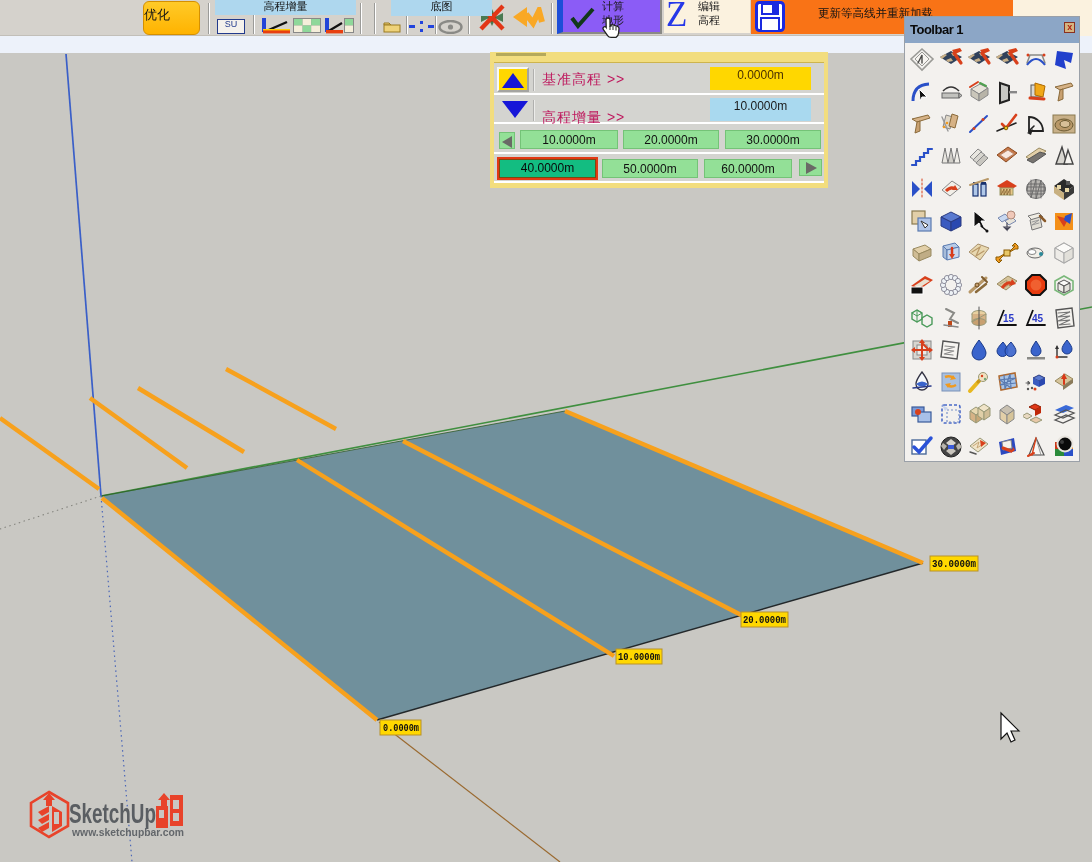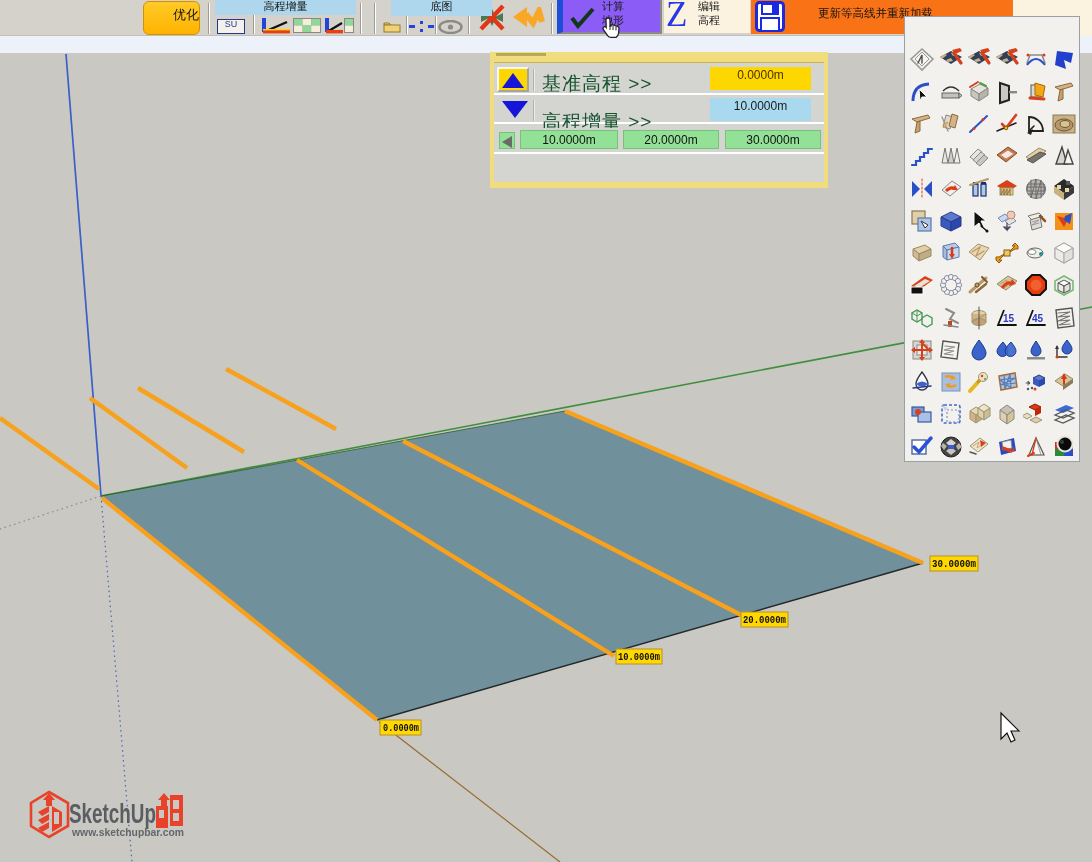--- a/index.html
+++ b/index.html
@@ -1,20 +1,20 @@
 <!DOCTYPE html>
 <html><head><meta charset="utf-8"><style>
 *{margin:0;padding:0;box-sizing:border-box}
 html,body{width:1092px;height:862px;overflow:hidden;font-family:"Liberation Sans",sans-serif}
 body{background:#c9c8c3;position:relative}
 #strip{position:absolute;left:0;top:36px;width:1092px;height:17px;background:#edf2fa;z-index:1}
 #scene{position:absolute;left:0;top:0;z-index:2}
 #tb{position:absolute;left:0;top:0;width:1092px;height:36px;background:#d5d2cc;border-bottom:1px solid #c2bfb8;z-index:4}
 .sep{position:absolute;top:3px;width:2px;height:31px;background:#9b9b98;border-right:1px solid #fff}
-#youhua{position:absolute;left:143px;top:1px;width:57px;height:34px;background:linear-gradient(#ffca28,#ffb300);border:1.5px solid #d59000;border-radius:6px;color:#141414;font-size:13px;text-align:right;padding-top:4px}
+#youhua{position:absolute;left:143px;top:1px;width:57px;height:34px;background:linear-gradient(#ffca28,#ffb300);border:1.5px solid #d59000;border-radius:6px;color:#141414;font-size:13px;text-align:left;padding-top:4px}
 .band{position:absolute;top:0;height:15px;background:#aed7ee;z-index:2;color:#111;font-size:11px;text-align:center;line-height:13px;overflow:hidden}
 #su{position:absolute;left:217px;top:19px;width:28px;height:15px;background:#f4f1ec;border:1.5px solid #223a8c;font-size:9px;color:#223a8c;text-align:center;line-height:8px}
 .ti{position:absolute}
 #jsdx{position:absolute;left:557px;top:0;width:105px;height:34px;background:#8b5cf6;border-right:2px solid #8a8a86;border-bottom:2px solid #8a8a86;border-left:6px solid #1d4ed8}
 .b2{position:absolute;left:39px;top:0;font-size:11px;color:#1a1a1a;line-height:14px}
 #jsdx .b2{top:-1px}
 #zbj{position:absolute;left:664px;top:0;width:86px;height:33px;background:#fbf2df}
 #zz{position:absolute;left:2px;top:-3px;font-family:"Liberation Serif",serif;font-size:35px;color:#2638e8;line-height:36px}
 #zbj .b2{left:34px;top:-1px}
 #pink{position:absolute;left:751px;top:0;width:262px;height:34px;background:#f97316}
@@ -22,21 +22,21 @@
 #creamcorner{position:absolute;left:1013px;top:0;width:79px;height:36px;background:#fbf2df}
 #hand{position:absolute;left:599px;top:16px;z-index:9}
 #dlg{position:absolute;left:490px;top:52px;width:338px;height:136px;background:#d4d4d0;border:4px solid #f2dd7e;border-top:none;border-bottom:6px solid #f2dd7e;z-index:5}
 #dlgtitle{width:100%;height:11px;background:#f2dd7e;position:relative;border-bottom:1px solid #cdb44e}
 #dlgtitle span{position:absolute;left:2px;top:1px;width:50px;height:3px;background:#6b6b2f;opacity:.45}
 .drow{position:absolute;left:0;width:330px;background:#d4d4d0;border-bottom:2px solid #fff}
 #upbtn{position:absolute;left:3px;top:2px;width:32px;height:25px;background:#ffd700;border:2px outset #f8f8f4}
 .triup{position:absolute;left:3px;top:4px;width:0;height:0;border-left:11px solid transparent;border-right:11px solid transparent;border-bottom:15px solid #1616d8}
 .tridown{position:absolute;left:8px;top:4px;width:0;height:0;border-left:13px solid transparent;border-right:13px solid transparent;border-top:17px solid #1616d8}
 .vsep{position:absolute;width:2px;background:#ececea;border-left:1px solid #b0b0ae}
-.dtxt{position:absolute;font-size:19px;color:#14532d;letter-spacing:1px}
+.dtxt{position:absolute;font-size:14px;color:#be185d;letter-spacing:1px}
 .fld{position:absolute;left:216px;top:2px;width:101px;height:23px;font-size:12px;text-align:center;padding-top:1px}
 .gbtn{position:absolute;top:2px;height:19px;background:#93e097;color:#111;font-size:12px;text-align:center;padding-top:2px;border:1px solid rgba(60,140,60,.35)}
 .arr{padding:0}
 .tl{position:absolute;left:2px;top:3px;width:0;height:0;border-top:6px solid transparent;border-bottom:6px solid transparent;border-right:10px solid #6a6a66}
 .tr{position:absolute;left:6px;top:2px;width:0;height:0;border-top:6.5px solid transparent;border-bottom:6.5px solid transparent;border-left:11px solid #6a6a66}
 #selbtn{position:absolute;left:3px;top:0px;width:101px;height:23px;background:#13bd81;border:2.5px solid #e23914;box-shadow:inset 0 0 0 1px #7a4a10;color:#0a0a0a;font-size:12px;text-align:center;padding-top:2px}
 #pal{position:absolute;left:904px;top:16px;width:176px;height:446px;background:#f3f1ee;border:1px solid #9aa0a8;z-index:6}
 #paltitle{width:100%;height:26px;background:#8ca6c6;color:#0a0a0a;font-size:13px;font-weight:bold;letter-spacing:-0.5px;padding:5px 0 0 5px;position:relative}
 #palclose{position:absolute;right:4px;top:5px;width:11px;height:11px;background:#d4b480;border:1px solid #8a3020;color:#b02010;font-size:9px;font-weight:bold;line-height:8px;text-align:center}
 .pi{position:absolute}
@@ -209,22 +209,31 @@
  <div class="fld" style="background:#a9d9ef;color:#1a1a1a;top:1px">10.0000m</div>
 </div>
 <div class="drow" style="top:76px;height:26px">
  <div class="gbtn arr" style="left:5px;top:4px;width:16px;height:17px">
         <div class="tl"></div>
       </div>
  <div class="gbtn" style="left:26px;width:98px">10.0000m</div>
  <div class="gbtn" style="left:129px;width:96px">20.0000m</div>
  <div class="gbtn" style="left:231px;width:96px">30.0000m</div>
 </div>
+<div class="drow" style="top:105px;height:26px">
+ <div id="selbtn">40.0000m</div>
+ <div class="gbtn" style="left:108px;width:96px">50.0000m</div>
+ <div class="gbtn" style="left:210px;width:88px">60.0000m</div>
+ <div class="gbtn arr" style="left:305px;top:2px;width:23px;height:17px">
+        <div class="tr"></div>
+      </div>
+</div>
 </div>
 <div id="pal">
+<div id="paltitle">Toolbar 1<div id="palclose">x</div></div>
 <svg class="pi" style="left:4px;top:30px" width="26" height="26" viewBox="0 0 26 26">
       <polygon points="13,2 24,12 13,23 2,12" fill="none" stroke="#9a9a96" stroke-width="1.6"></polygon>
       <polygon points="13,5 20,12 13,19 6,12" fill="#f6f4f0" stroke="#9a9a96" stroke-width="1"></polygon>
       <polyline points="9,16 13,8 13,16" fill="none" stroke="#4a4a48" stroke-width="1.4" stroke-linecap="round"></polyline>
     </svg>
     <svg class="pi" style="left:32.5px;top:30px" width="26" height="26" viewBox="0 0 26 26">
       <polygon points="2,10 13,4 24,10 13,17" fill="#30405a"></polygon>
       <polygon points="2,10 7,7 9,8 4,12" fill="#c8b088"></polygon>
       <polygon points="13,6 18,5 20,8 15,9" fill="#c8b088"></polygon>
       <polygon points="8,13 13,11 15,14 10,15" fill="#c8b088"></polygon>

